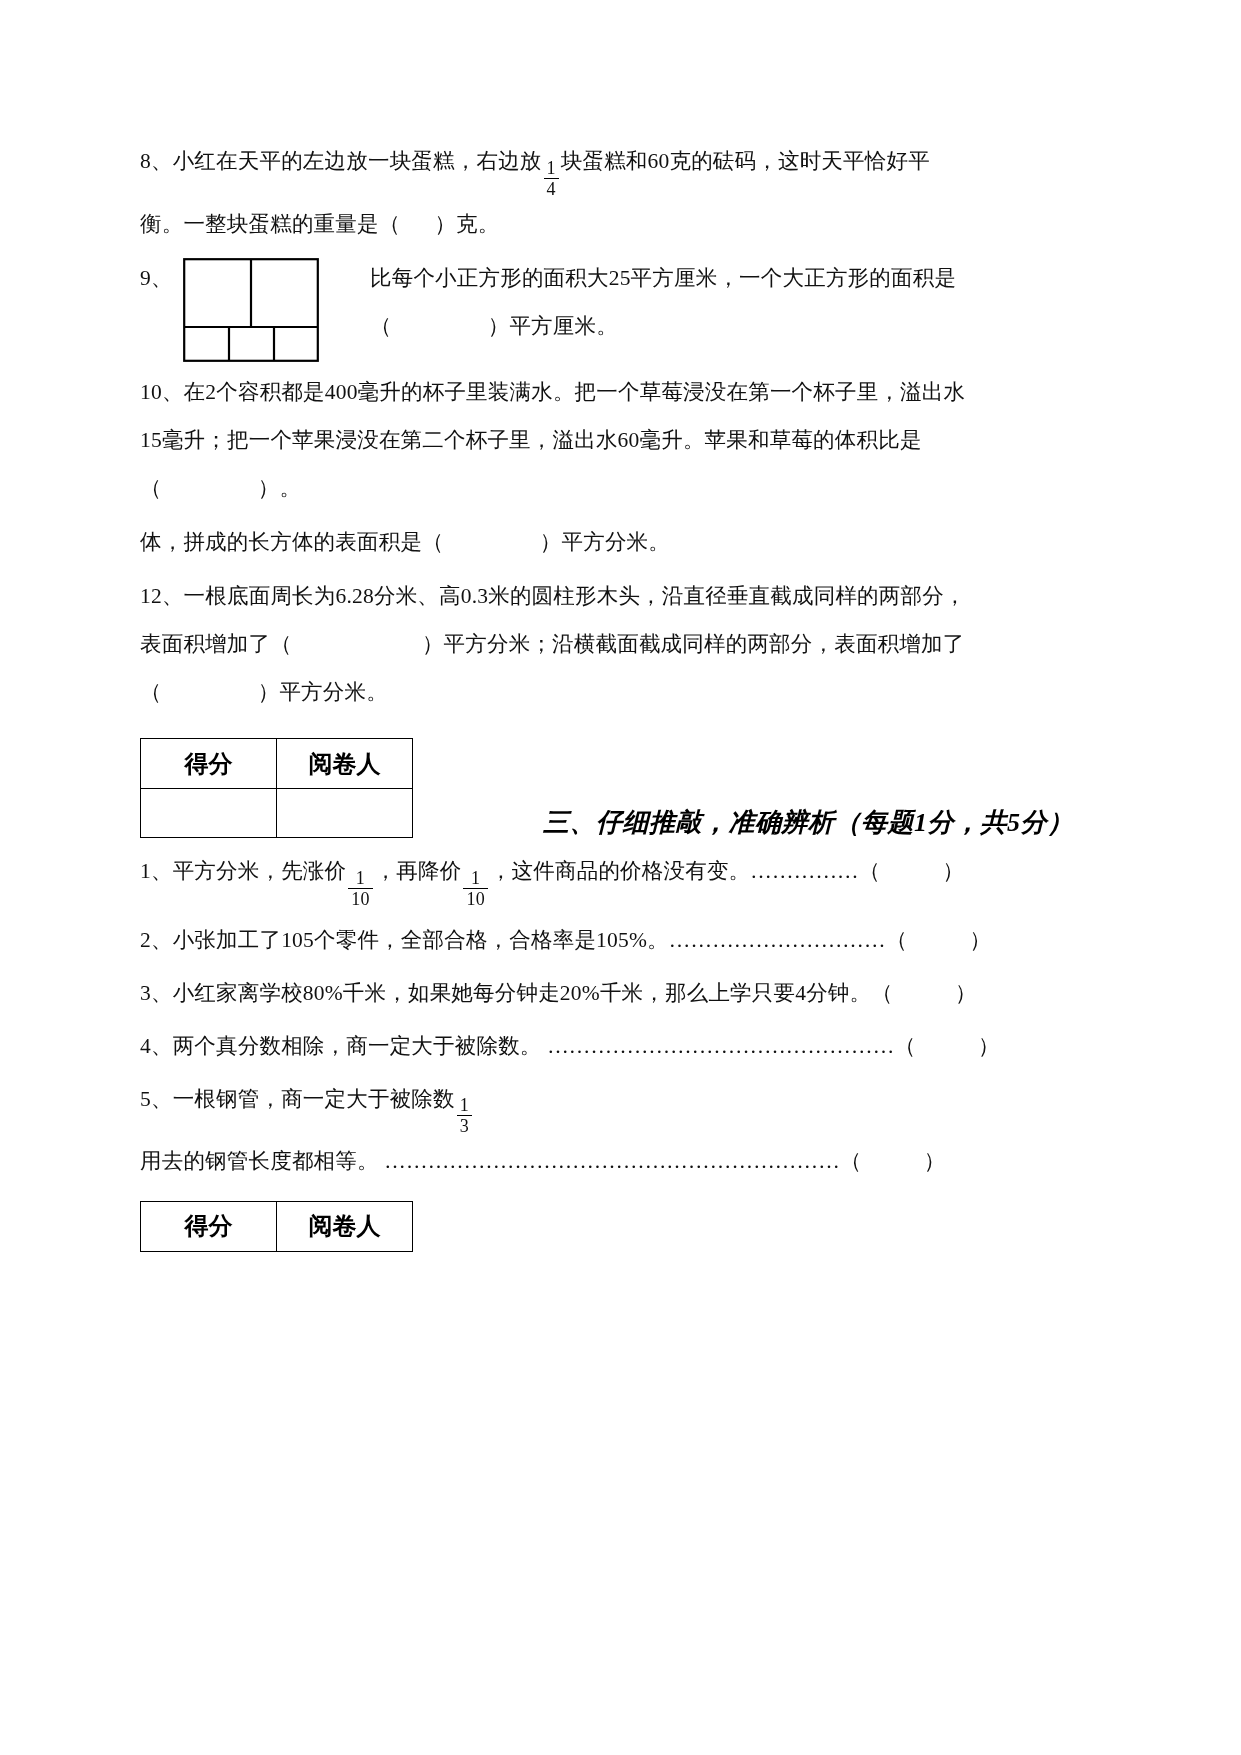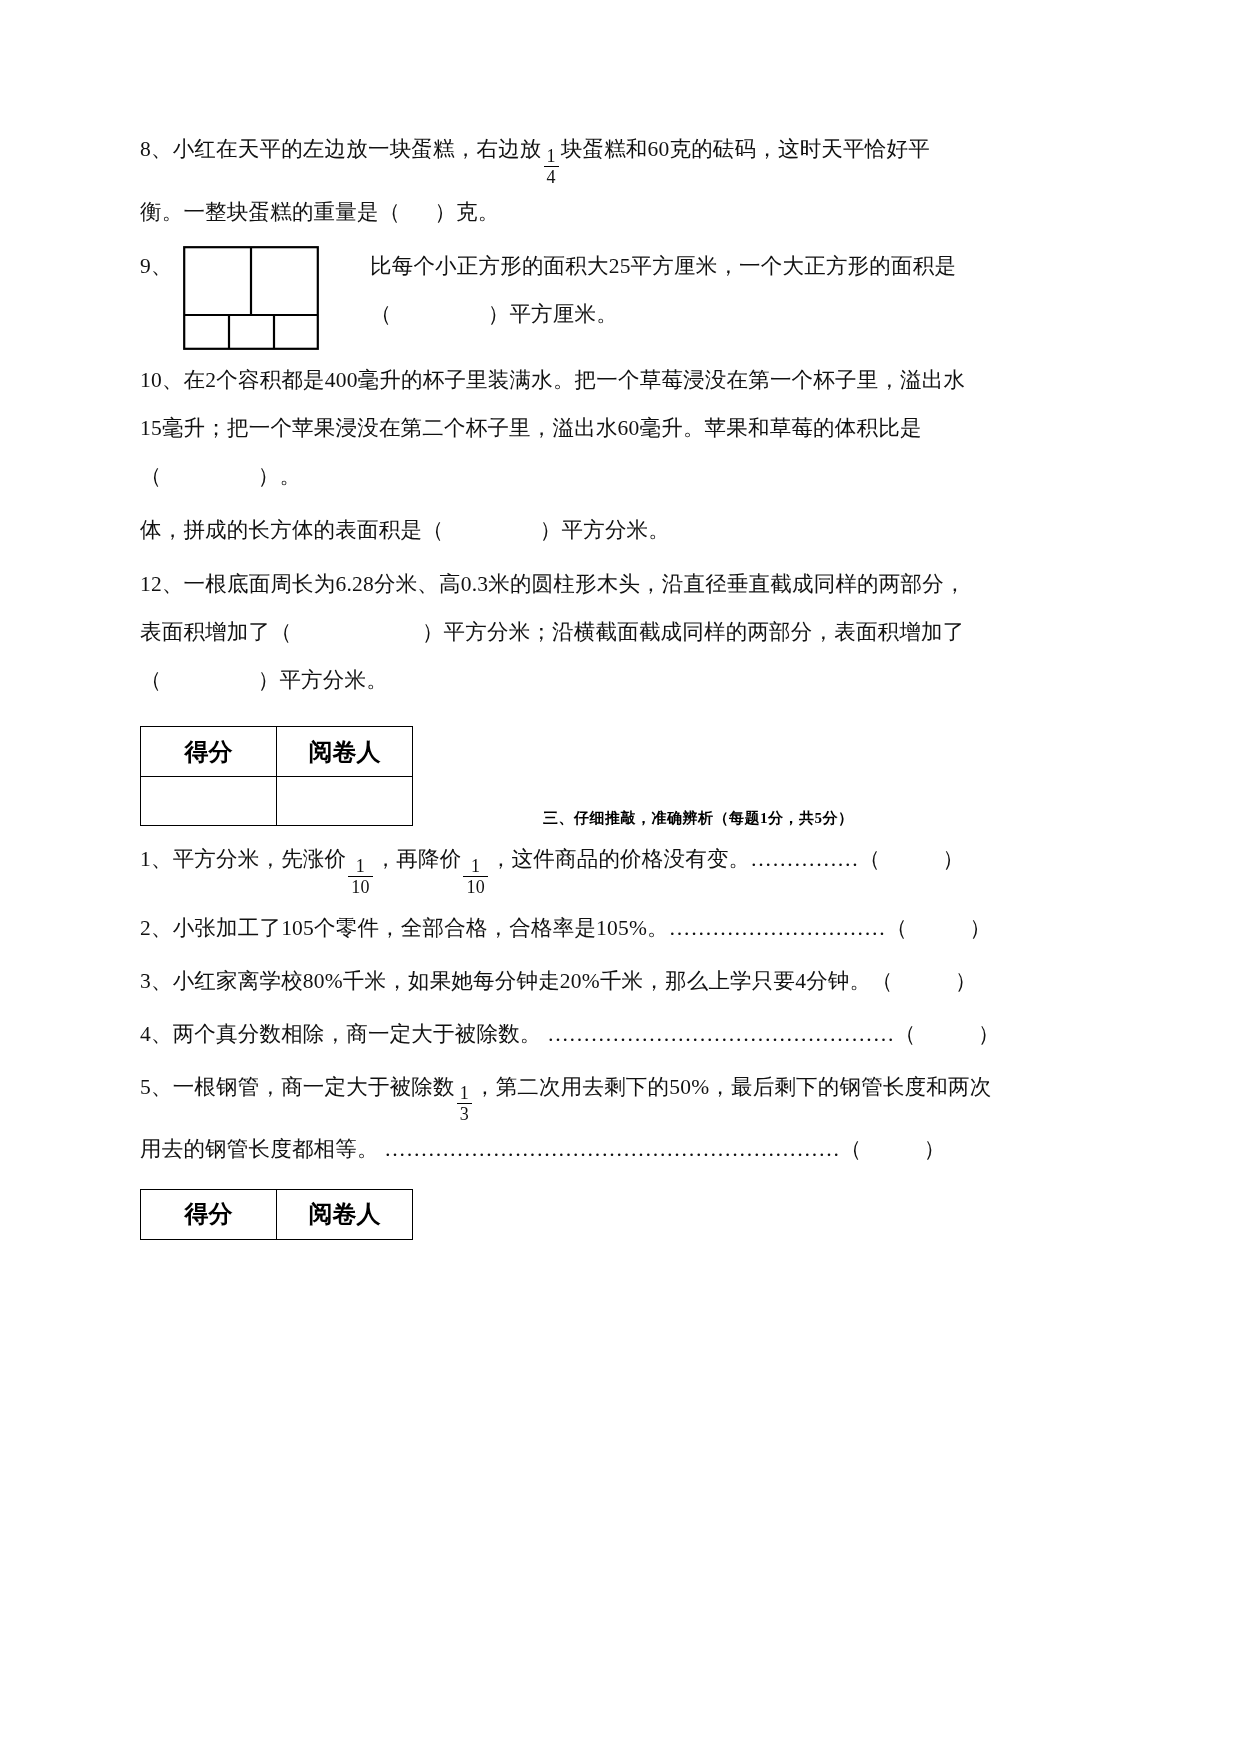--- a/index.html
+++ b/index.html
@@ -16,21 +16,21 @@
     position: relative;
     width: 1241px;
     height: 1755px;
     background: #ffffff;
     margin: 0 auto;
     overflow: hidden;
   }
   .content {
     position: absolute;
     left: 140px;
-    top: 125px;
+    top: 137px;
     width: 1000px;
   }
   
   .q {
     font-size: 21.5px;
     line-height: 48px;
     letter-spacing: 0.2px;
     color: #111;
     margin: 0 0 6px 0;
   }
@@ -95,24 +95,25 @@
     text-align: center;
     vertical-align: middle;
     font-size: 24px;
     font-weight: bold;
     font-family: "Liberation Serif", serif;
   }
   .score-table td.empty { height: 46px; }
 
   
   .section-head {
-    font-size: 15px;
+    font-size: 26px;
     font-weight: bold;
     letter-spacing: 0.5px;
     white-space: nowrap;
+    font-style: italic;
   }
   .head-row {
     position: relative;
     display: flex;
     align-items: flex-end;
   }
   .head-row .section-head {
     margin: 0 0 8px 130px;
   }
 
@@ -244,21 +245,21 @@
         <span class="q-line">
           <span class="num">4、</span><span>两个真分数相除，商一定大于被除数。 …………………………………………（</span><span class="blank-md"></span><span>）</span>
         </span>
       </div>
 
       <div class="q">
         <span class="q-line">
           <span class="num">5、</span><span>一根钢管，商一定大于被除数</span><span class="frac">
               <span class="numer">1</span>
               <span class="denom">3</span>
-            </span><span>，第二次用去剩下的50%，最后剩下的钢管长度和两次</span>
+            </span>
         </span>
         <span class="q-line">
           <span>用去的钢管长度都相等。 ………………………………………………………（</span><span class="blank-md"></span><span>）</span>
         </span>
       </div>
     </div>
 
     <table class="score-table">
       <tbody>
           <tr>

